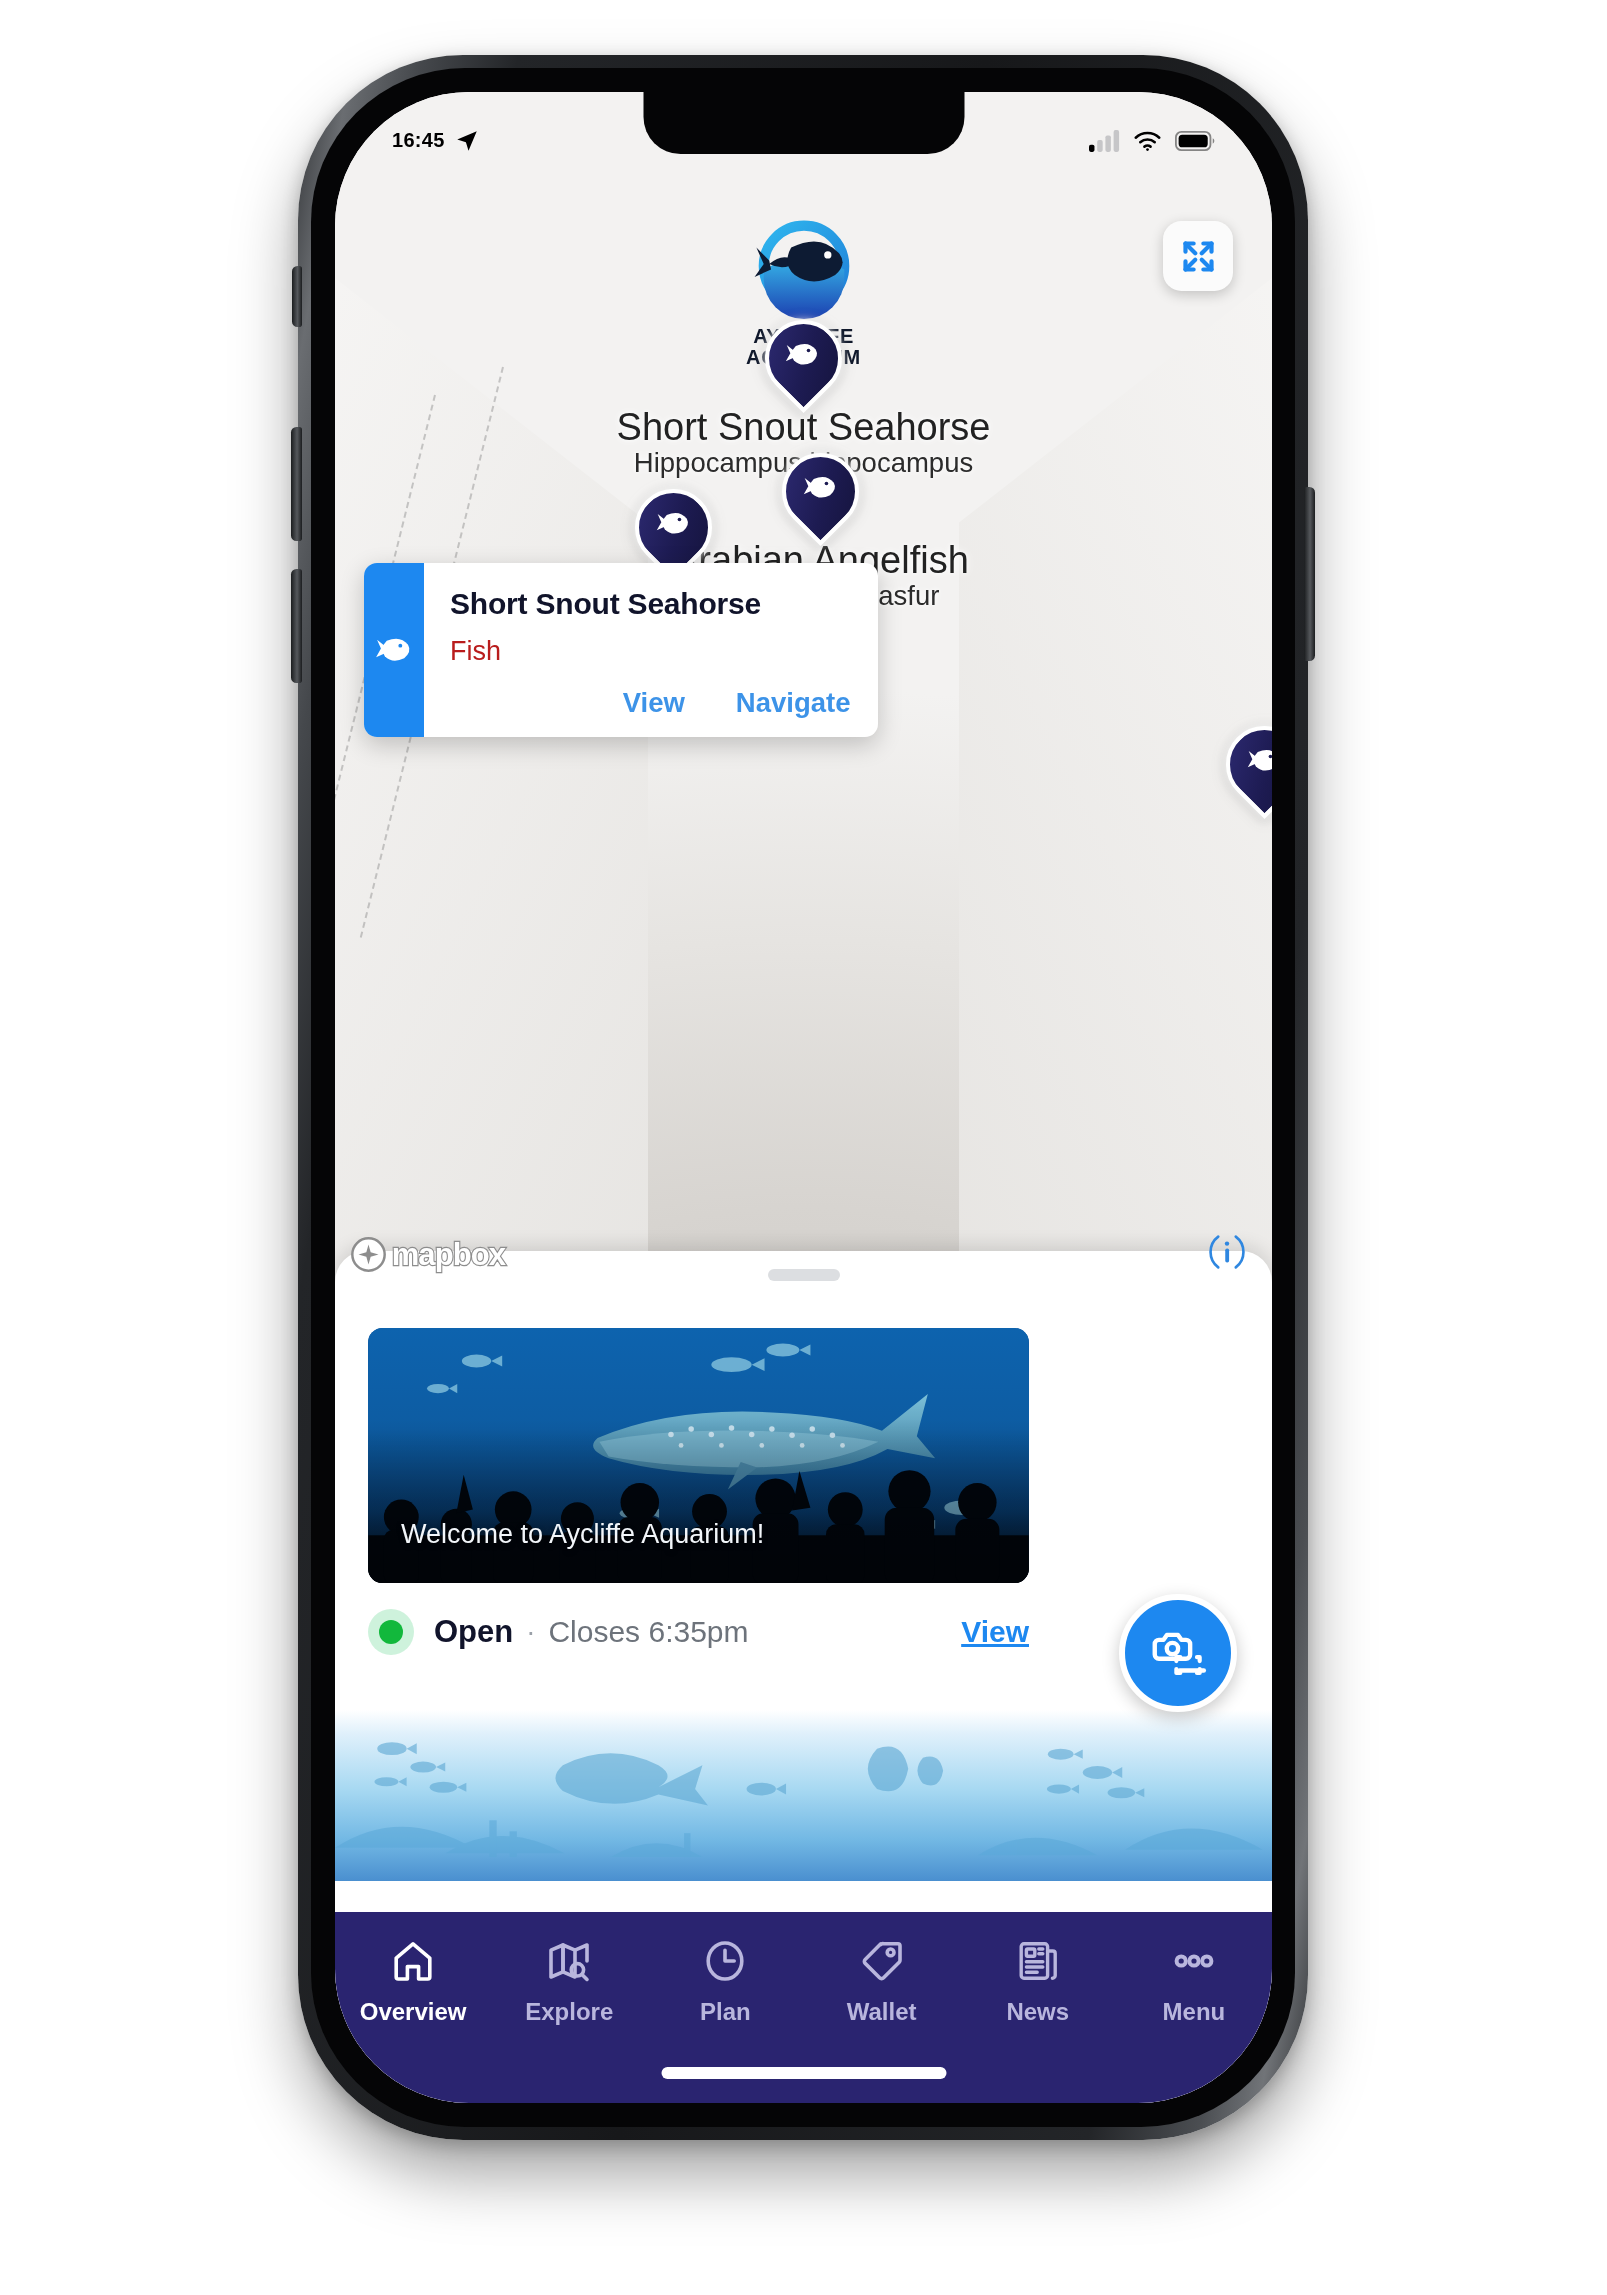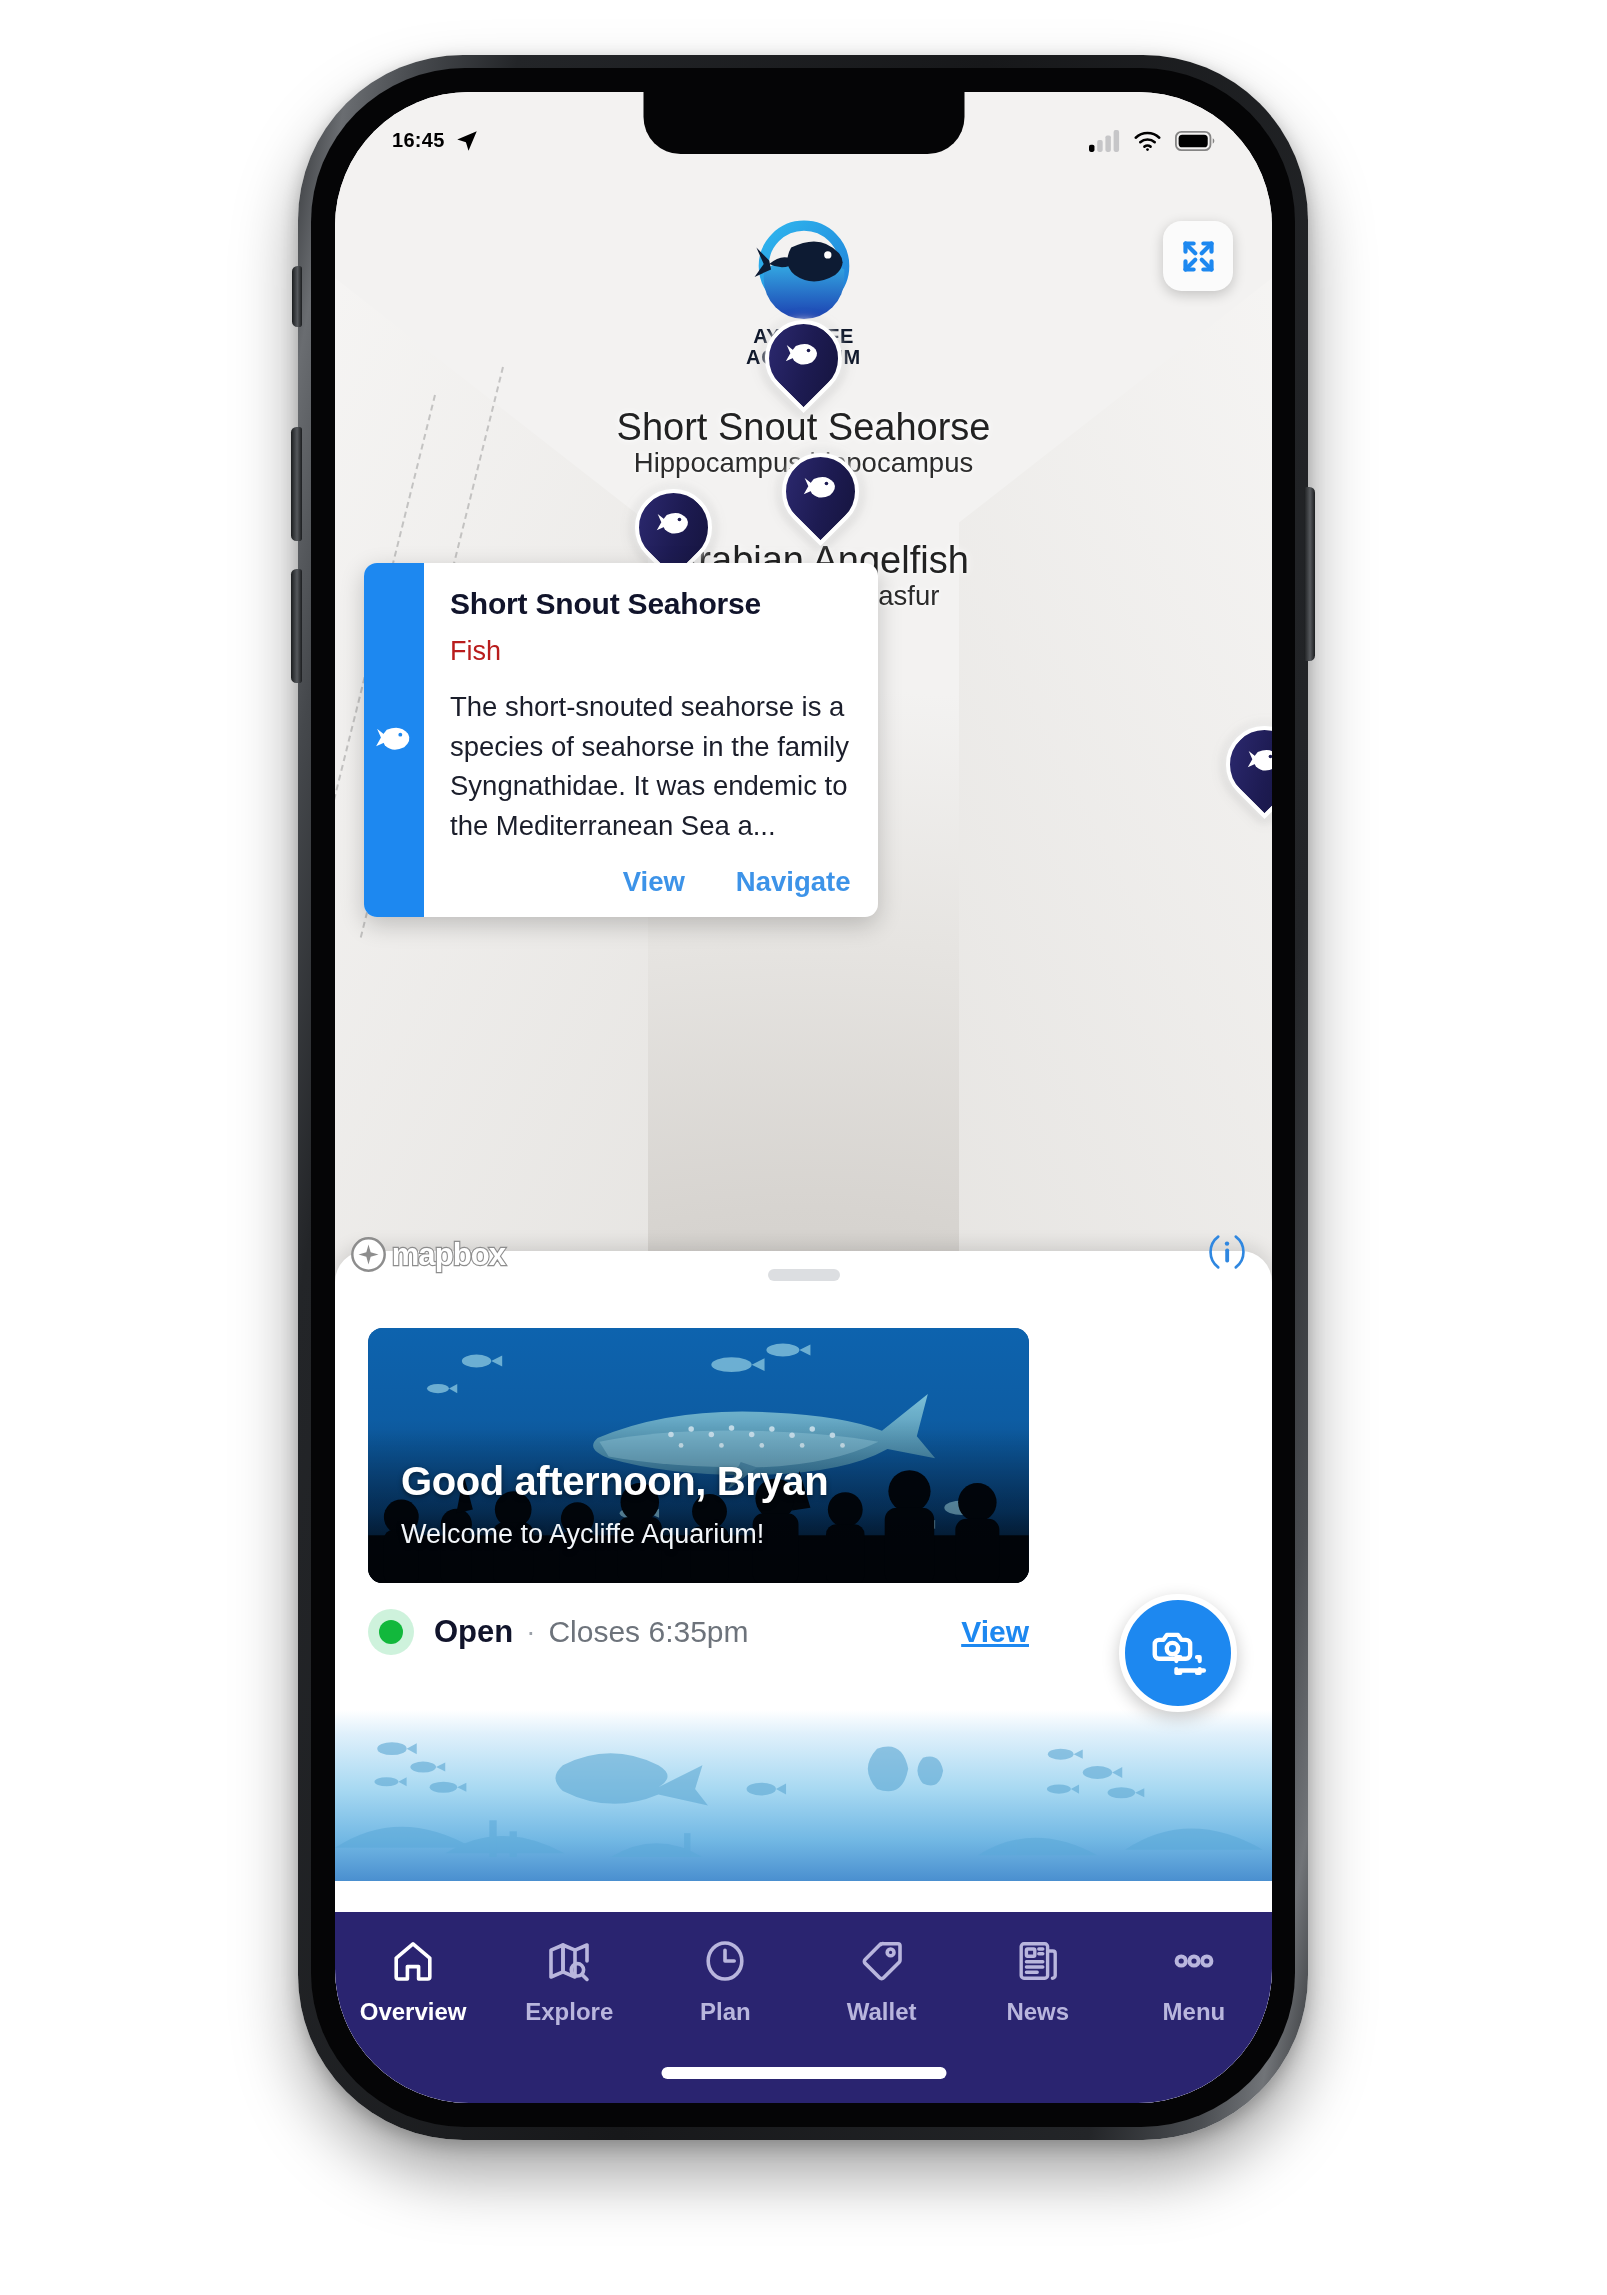--- a/index.html
+++ b/index.html
@@ -289,21 +289,20 @@
             <svg width="39" height="31" viewBox="0 0 40 32">
               <path d="M12 6 Q26 0 34 10 Q38 17 30 24 Q18 30 10 22 Q4 14 12 6 Z" fill="#fff"></path>
               <path d="M11 12 L2 5 L6 14 L1 23 L12 18 Z" fill="#fff"></path>
               <circle cx="26" cy="11" r="2" fill="#1d88f0"></circle>
             </svg>
           </span>
         </div>
         <div id="poi-body">
           <div id="poi-title">Short Snout Seahorse</div>
           <div id="poi-category">Fish</div>
-          <div id="poi-desc">The short-snouted seahorse is a species of seahorse in the family Syngnathidae. It was endemic to the Mediterranean Sea a...</div>
           <div id="poi-actions">
             <span class="poi-action">View</span>
             <span class="poi-action">Navigate</span>
           </div>
         </div>
       </div>
 
       <div id="mapbox-attrib">
         <span>
           <svg width="37" height="37" viewBox="0 0 24 24">
@@ -405,21 +404,20 @@
             <circle cx="590" cy="178" r="23"></circle>
               <rect x="563" y="196" width="54" height="84" rx="13"></rect>
             <circle cx="664" cy="190" r="21"></circle>
               <rect x="640" y="208" width="48" height="72" rx="12"></rect>
             <path d="M104 160 l10 38 -18 4 z"></path>
             <path d="M470 156 l12 40 -20 3 z"></path>
           </g>
         </svg>
         <div id="hero-overlay"></div>
         <div id="hero-text">
-          <div id="hero-greeting">Good afternoon, Bryan</div>
           <div id="hero-welcome">Welcome to Aycliffe Aquarium!</div>
         </div>
       </div>
 
       <div id="status-row">
         <div id="status-dot-wrap">
           <div id="status-dot"></div>
         </div>
         <span id="status-open">Open</span>
         <span id="status-sep">·</span>

